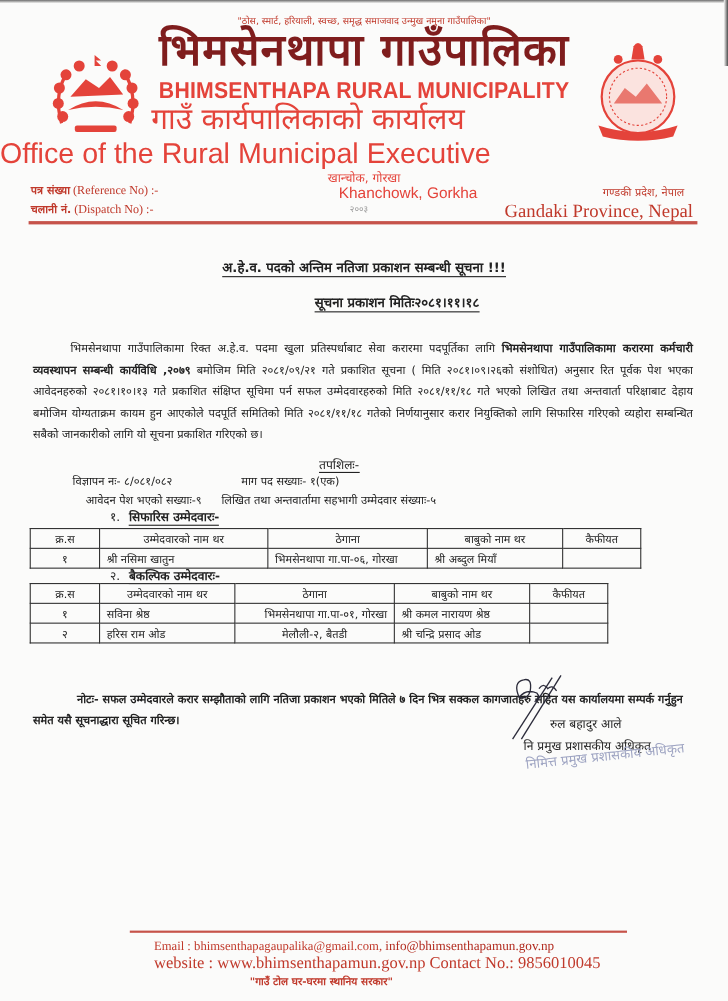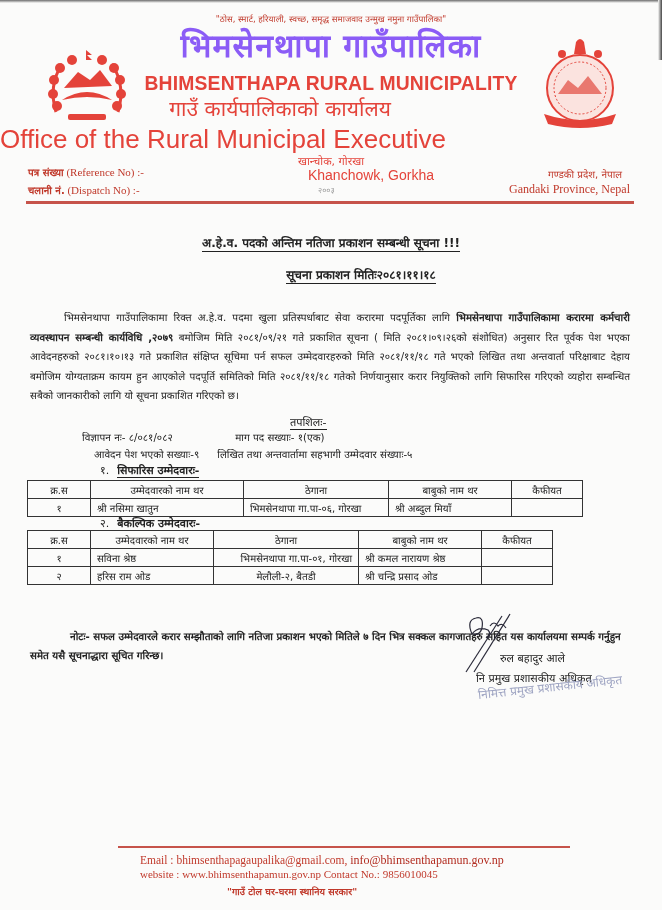--- a/index.html
+++ b/index.html
@@ -4,48 +4,48 @@
   <style>
     html, body { margin: 0; padding: 0; }
     body {
       width: 662px; height: 910px; background: #fbfbfa; position: relative; overflow: hidden;
       font-family: "DejaVu Serif", serif; color: #222;
     }
     .top-shadow { position: absolute; top: 0; left: 0; right: 0; height: 3px; background: linear-gradient(#6d6d6d, #fbfbfa); }
     .right-shadow { position: absolute; top: 0; right: 0; width: 4px; height: 60px; background: linear-gradient(90deg, #fbfbfa, #444); }
 
     .slogan { position: absolute; top: 13px; left: 0; width: 662px; text-align: center; font-size: 8.5px; color: #c0392b; font-family: "DejaVu Sans", sans-serif; }
-    .title-ne { position: absolute; top: 26px; left: 0; width: 662px; text-align: center; font-size: 32px; font-weight: bold; color: #8b5cf6; font-family: "DejaVu Sans", sans-serif; line-height: 40px; letter-spacing: 1px; }
+    .title-ne { position: absolute; top: 26px; left: 0; width: 662px; text-align: center; font-size: 40px; font-weight: bold; color: #7f1d1d; font-family: "DejaVu Sans", sans-serif; line-height: 40px; letter-spacing: 1px; }
     .title-en { position: absolute; top: 71px; left: 0; width: 662px; text-align: center; font-size: 21px; font-weight: bold; color: #e4433a; font-family: "Liberation Sans", sans-serif; letter-spacing: 0.2px; transform: scaleX(0.92); }
-    .office-ne { position: absolute; top: 92px; left: 0; width: 560px; text-align: center; font-size: 21px; color: #e4433a; font-family: "DejaVu Sans", sans-serif; line-height: 34px; }
+    .office-ne { position: absolute; top: 92px; left: 0; width: 560px; text-align: center; font-size: 27px; color: #e4433a; font-family: "DejaVu Sans", sans-serif; line-height: 34px; }
     .office-en { position: absolute; top: 124px; left: 0; width: 662px; text-align: left; font-size: 26px; color: #e4433a; font-family: "Liberation Sans", sans-serif; }
     .address-ne { position: absolute; top: 153px; left: 0; width: 662px; text-align: center; font-size: 11px; color: #e4433a; font-family: "DejaVu Sans", sans-serif; }
     .address-en { position: absolute; top: 167px; left: 0; width: 662px; text-align: center; font-size: 14px; color: #e4433a; font-family: "Liberation Sans", sans-serif; padding-left: 40px; }
     .stamp-no { position: absolute; top: 184px; left: 318px; font-size: 8px; color: #999; }
 
     .emblem { position: absolute; top: 42px; left: 42px; width: 90px; height: 90px; }
     .seal { position: absolute; top: 36px; left: 532px; width: 96px; height: 98px; }
 
     .ref { position: absolute; top: 165px; left: 28px; font-size: 11px; color: #c0392b; font-family: "Liberation Serif", serif; }
     .ref b { font-family: "DejaVu Sans", sans-serif; font-weight: bold; font-size: 10px; }
     .ref .en { color: #c0392b; }
     .dispatch { top: 183px; }
     .prov-ne { position: absolute; top: 167px; right: 40px; font-size: 10px; color: #c0392b; font-family: "DejaVu Sans", sans-serif; text-align: center; }
-    .prov-en { position: absolute; top: 182px; right: 32px; font-size: 12px; color: #c0392b; font-family: "Liberation Serif", serif; text-align: right; }
+    .prov-en { position: absolute; top: 182px; right: 32px; font-size: 17px; color: #c0392b; font-family: "Liberation Serif", serif; text-align: right; }
     .header-rule { position: absolute; top: 201px; left: 26px; width: 608px; height: 3px; background: #c6534a; }
 
     .notice-title { position: absolute; top: 234px; left: 0; width: 662px; text-align: center; font-size: 12px; font-weight: bold; font-family: "DejaVu Sans", sans-serif; }
     .notice-title span, .pub-date span { border-bottom: 1px solid #222; padding-bottom: 1px; }
     .pub-date { position: absolute; top: 266px; left: 0; width: 662px; text-align: center; font-size: 12px; font-weight: bold; font-family: "DejaVu Sans", sans-serif; padding-left: 30px; }
 
     .body-para { position: absolute; top: 308px; left: 30px; width: 600px; font-size: 10.2px; line-height: 19.5px; text-align: justify; font-family: "DejaVu Sans", sans-serif; text-indent: 34px; }
     .body-para b { font-weight: bold; }
 
     .tapsil { position: absolute; top: 414px; left: 290px; font-size: 11px; font-family: "DejaVu Sans", sans-serif; border-bottom: 1px solid #222; }
-    .adv-row { position: absolute; left: 82px; font-size: 10.2px; font-family: "DejaVu Sans", sans-serif; }
+    .adv-row { position: absolute; left: 66px; font-size: 10.2px; font-family: "DejaVu Sans", sans-serif; }
     .adv-row span { display: inline-block; }
     .sec-head { position: absolute; left: 100px; font-size: 11px; font-family: "DejaVu Sans", sans-serif; }
     .sec-head .u { border-bottom: 1px solid #222; font-weight: bold; margin-left: 8px; }
 
     table.grid { position: absolute; left: 27px; border-collapse: collapse; font-family: "DejaVu Sans", sans-serif; font-size: 10px; }
     table.grid td, table.grid th { border: 1px solid #333; padding: 1px 6px; height: 15px; font-weight: normal; }
     table.grid th { text-align: center; }
     .c-sn { width: 50px; text-align: center; }
     .t1 .c-name { width: 140px; }
     .t1 .c-addr { width: 132px; }
@@ -59,21 +59,21 @@
     .note { position: absolute; top: 627px; left: 30px; width: 600px; font-size: 10.2px; line-height: 19px; font-family: "DejaVu Sans", sans-serif; text-indent: 40px; font-weight: bold; }
 
     .signature { position: absolute; top: 612px; left: 462px; width: 80px; height: 62px; }
     .sig-name { position: absolute; top: 650px; left: 500px; font-size: 11px; font-family: "DejaVu Sans", sans-serif; }
     .sig-title { position: absolute; top: 670px; left: 476px; font-size: 11px; font-family: "DejaVu Sans", sans-serif; }
     .sig-stamp { position: absolute; top: 686px; left: 478px; font-size: 12px; color: #9ea4c2; font-family: "DejaVu Sans", sans-serif; transform: rotate(-6deg); transform-origin: left; }
 
     .footer-rule { position: absolute; top: 846px; left: 118px; width: 452px; height: 2px; background: #c6534a; }
     .footer-email { position: absolute; top: 853px; left: 140px; font-size: 11.5px; color: #c0392b; font-family: "Liberation Serif", serif; }
     .footer-email .second { color: #b22c20; font-size: 12px; }
-    .footer-web { position: absolute; top: 868px; left: 140px; font-size: 11px; color: #c0392b; font-family: "Liberation Serif", serif; }
+    .footer-web { position: absolute; top: 868px; left: 140px; font-size: 15px; color: #c0392b; font-family: "Liberation Serif", serif; }
     .footer-slogan { position: absolute; top: 885px; left: 227px; font-size: 9.5px; color: #c0392b; font-weight: bold; font-family: "DejaVu Sans", sans-serif; }
   </style>
 </head>
 <body>
 
 <div class="top-shadow"></div>
 <div class="right-shadow"></div>
 
 <div class="slogan">"ठोस, स्मार्ट, हरियाली, स्वच्छ, समृद्ध समाजवाद उन्मुख नमुना गाउँपालिका"</div>
 

